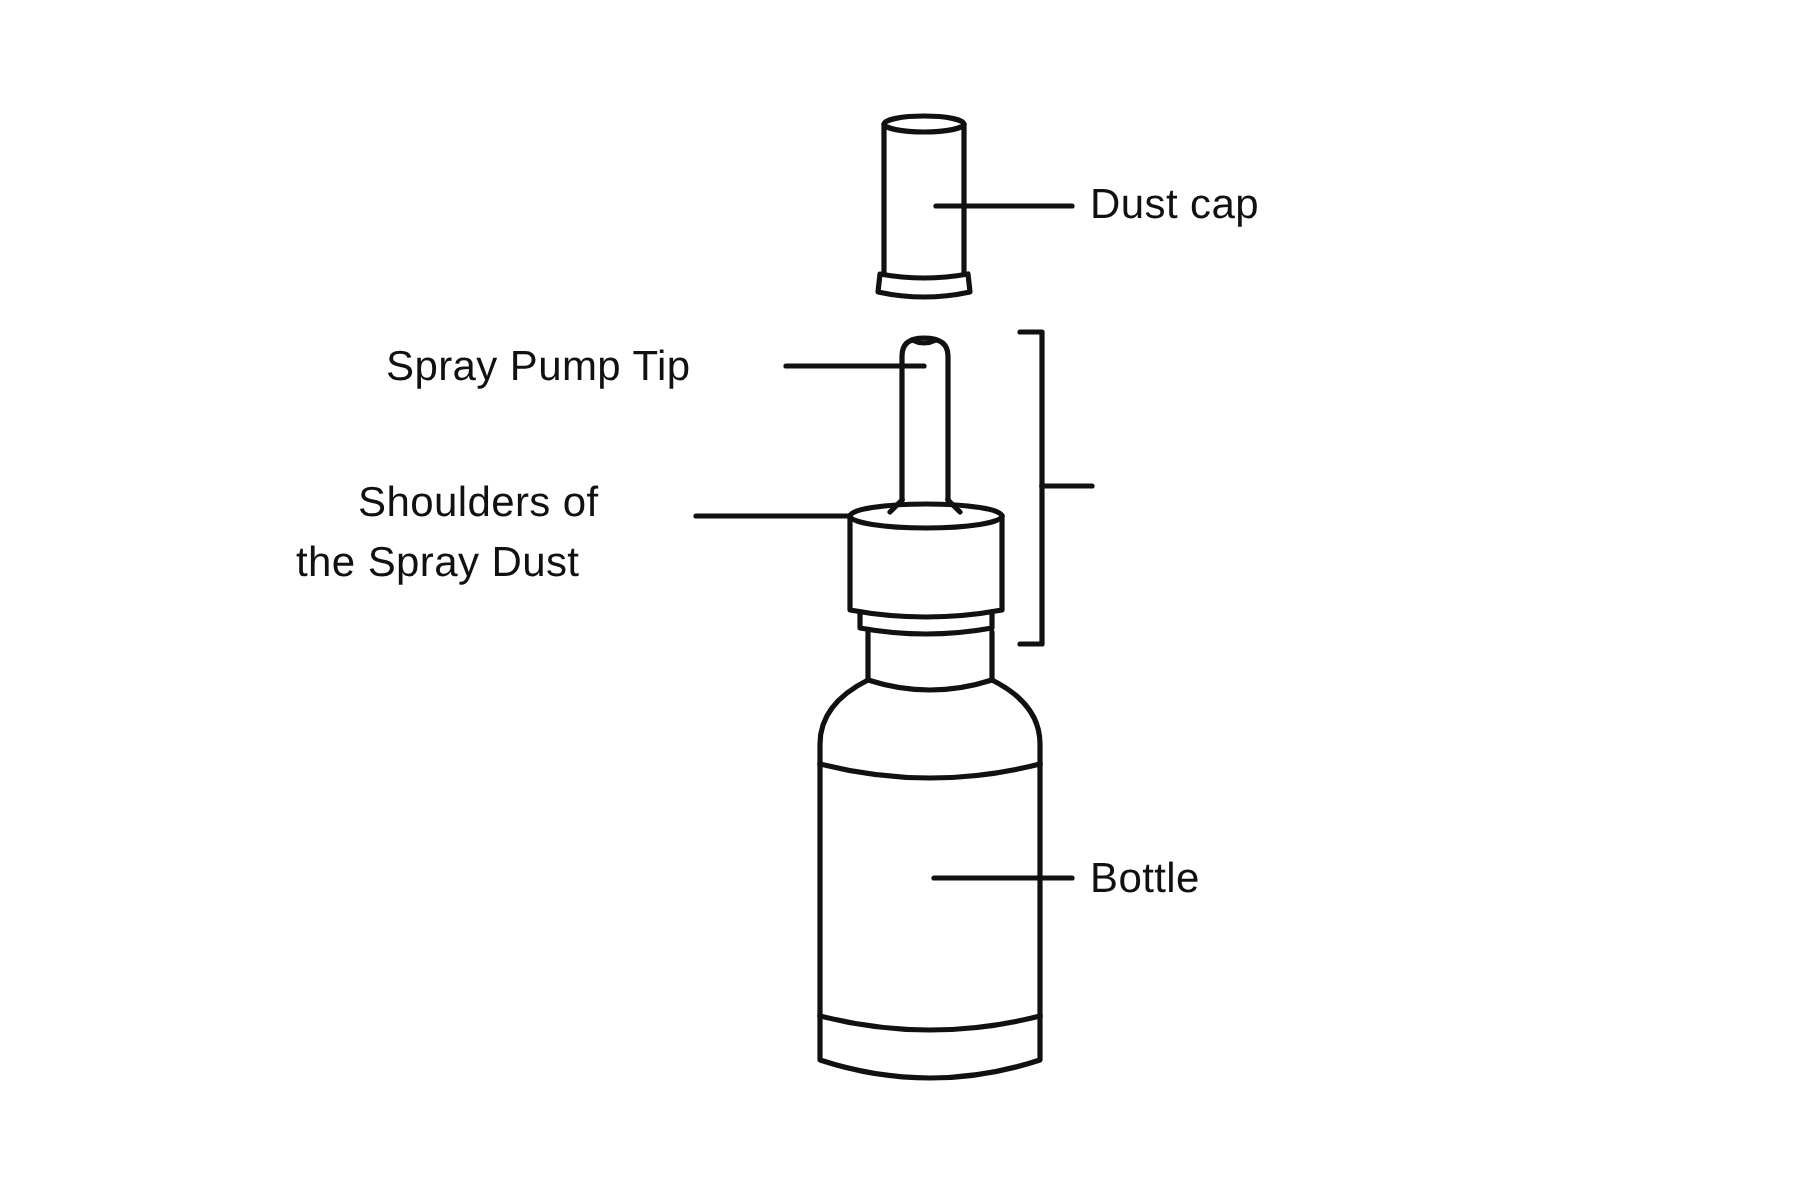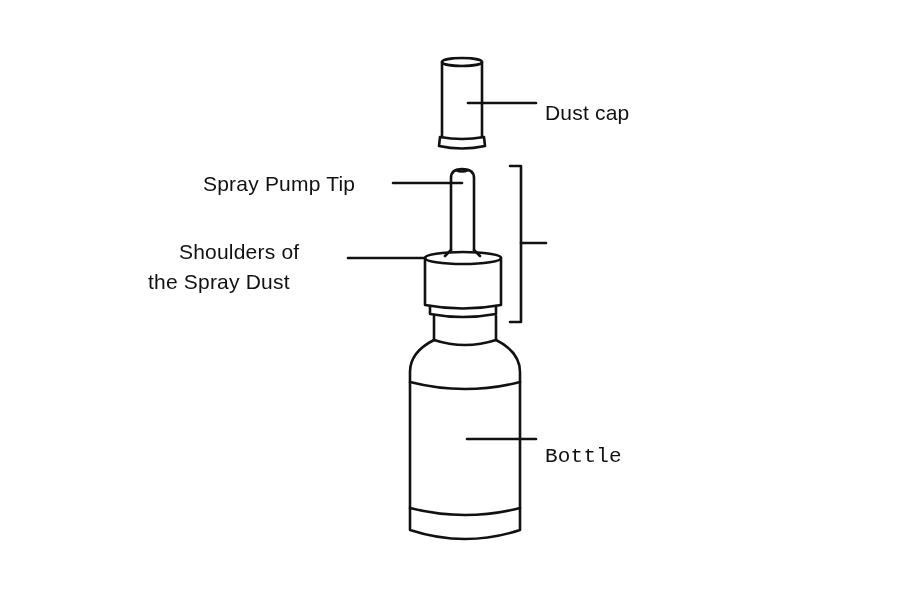--- a/index.html
+++ b/index.html
@@ -44,18 +44,18 @@
     <g>
       <path d="M434 316 L434 340 M496 316 L496 340"></path>
       <path d="M434 340 Q465 350 496 340"></path>
       <path d="M434 340 Q410 352 410 372 L410 530 Q465 548 520 530 L520 372 Q520 352 496 340"></path>
       <path d="M410 382 Q465 396 520 382"></path>
       <path d="M410 508 Q465 522 520 508"></path>
     </g>
     <line x1="467" y1="439" x2="536" y2="439"></line>
   </svg>
 
-  <div class="lbl" style="left:545px; top:100px;">Dust cap</div>
-  <div class="lbl right" style="left:193px; top:171px;margin-left:10px;">Spray Pump Tip</div>
+  <div class="lbl" style="left:545px; top:90px;">Dust cap</div>
+  <div class="lbl right" style="left:193px; top:171px;">Spray Pump Tip</div>
   <div class="lbl right" style="left:179px; top:239px;">Shoulders of</div>
   <div class="lbl right" style="left:148px; top:269px;">the Spray Dust</div>
-  <div class="lbl" style="left:545px; top:444px;font-family:Liberation Mono, monospace;">Bottle</div>
+  <div class="lbl" style="left:545px; top:427px;">Bottle</div>
 </div>
 
 </body></html>

